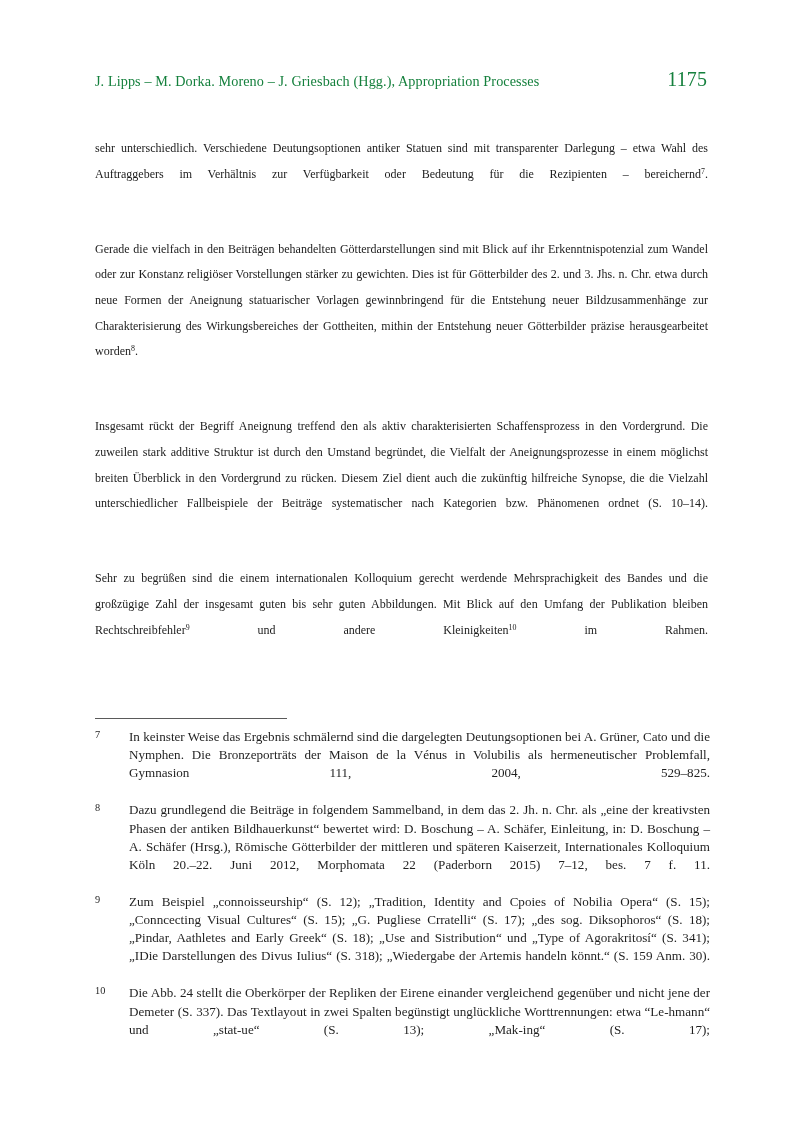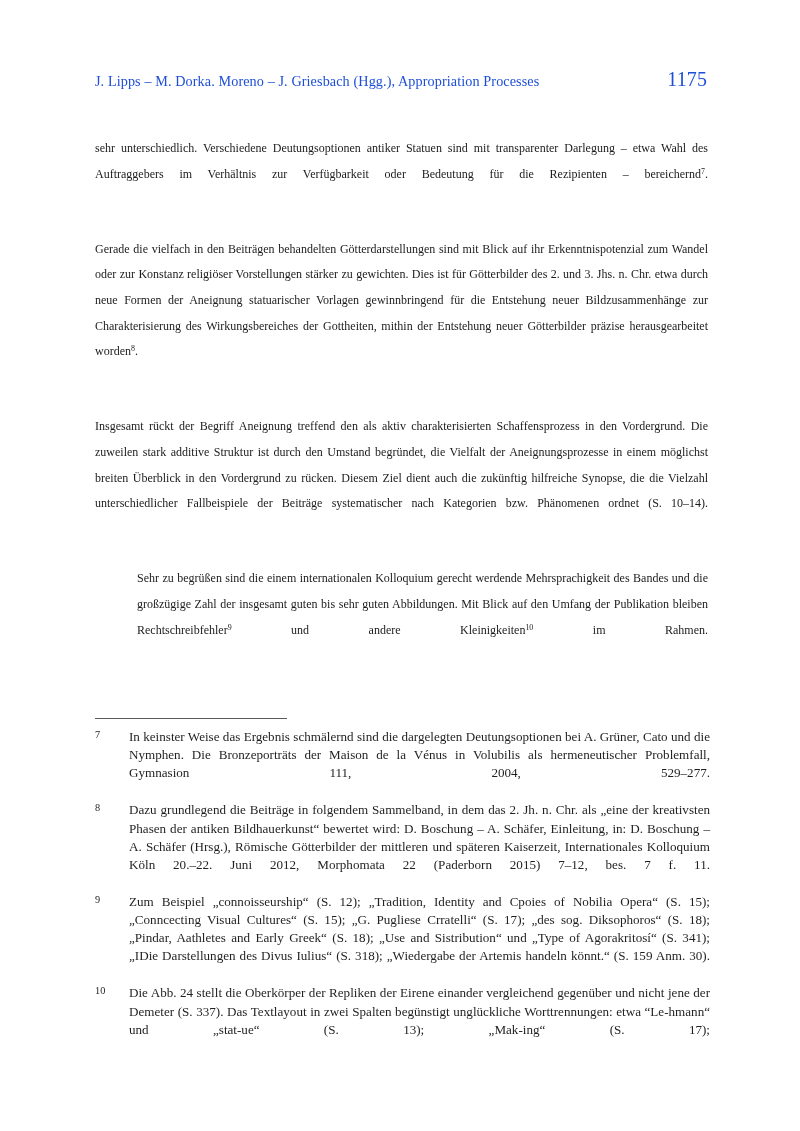--- a/index.html
+++ b/index.html
@@ -26,21 +26,21 @@
   .running-head {
     position: absolute;
     left: 95px;
     top: 68px;
     width: 612px;
     display: flex;
     align-items: baseline;
     justify-content: space-between;
     font-size: 14.2px;
     letter-spacing: 0.1px;
-    color: #1d4ed8;
+    color: #15803d;
     white-space: nowrap;
   }
   .running-head .rh-title {
     font-size: 14.2px;
   }
   .running-head .rh-folio {
     font-size: 20px;
     padding-left: 12px;
   }
 
@@ -55,21 +55,20 @@
     margin: 0 0 24px 0;
     font-size: 12px;
     line-height: 25.6px;
     text-align: justify;
     text-justify: inter-word;
     hyphens: manual;
     color: #1b1b1b;
   }
   .para:last-child {
     margin-bottom: 0;
-    margin-left: 42px;
   }
   .para sup {
     font-size: 0.66em;
     line-height: 0;
     vertical-align: 0.52em;
   }
 
   
   .footnote-area {
     position: absolute;
@@ -134,21 +133,21 @@
     <p class="para"><span>Sehr zu begrüßen sind die einem internationalen Kolloquium gerecht werdende Mehrsprachigkeit des Bandes und die großzügige Zahl der insgesamt guten bis sehr guten Abbildungen. Mit Blick auf den Umfang der Publikation bleiben Rechtschreibfehler</span><sup>9</sup><span> und andere Kleinigkeiten</span><sup>10</sup><span> im Rahmen.</span></p>
 
   </div>
 
   <div class="footnote-area">
 
     <div class="footnote-rule"></div>
 
     <div class="footnote">
       <span class="fn-marker">7</span>
-      <span class="fn-text">In keinster Weise das Ergebnis schmälernd sind die dargelegten Deutungsoptionen bei A. Grüner, Cato und die Nymphen. Die Bronzeporträts der Maison de la Vénus in Volubilis als hermeneutischer Problemfall, Gymnasion 111, 2004, 529–277.</span>
+      <span class="fn-text">In keinster Weise das Ergebnis schmälernd sind die dargelegten Deutungsoptionen bei A. Grüner, Cato und die Nymphen. Die Bronzeporträts der Maison de la Vénus in Volubilis als hermeneutischer Problemfall, Gymnasion 111, 2004, 529–825.</span>
     </div>
 
     <div class="footnote">
       <span class="fn-marker">8</span>
       <span class="fn-text">Dazu grundlegend die Beiträge in folgendem Sammelband, in dem das 2. Jh. n. Chr. als „eine der kreativsten Phasen der antiken Bildhauerkunst“ bewertet wird: D. Boschung – A. Schäfer, Einleitung, in: D. Boschung – A. Schäfer (Hrsg.), Römische Götterbilder der mittleren und späteren Kaiserzeit, Internationales Kolloquium Köln 20.–22. Juni 2012, Morphomata 22 (Paderborn 2015) 7–12, bes. 7 f. 11.</span>
     </div>
 
     <div class="footnote">
       <span class="fn-marker">9</span>
       <span class="fn-text">Zum Beispiel „connoisseurship“ (S. 12); „Tradition, Identity and Cpoies of Nobilia Opera“ (S. 15); „Conncecting Visual Cultures“ (S. 15); „G. Pugliese Crratelli“ (S. 17); „des sog. Diksophoros“ (S. 18); „Pindar, Aathletes and Early Greek“ (S. 18); „Use and Sistribution“ und „Type of Agorakritosí“ (S. 341); „IDie Darstellungen des Divus Iulius“ (S. 318); „Wiedergabe der Artemis handeln könnt.“ (S. 159 Anm. 30).</span>

